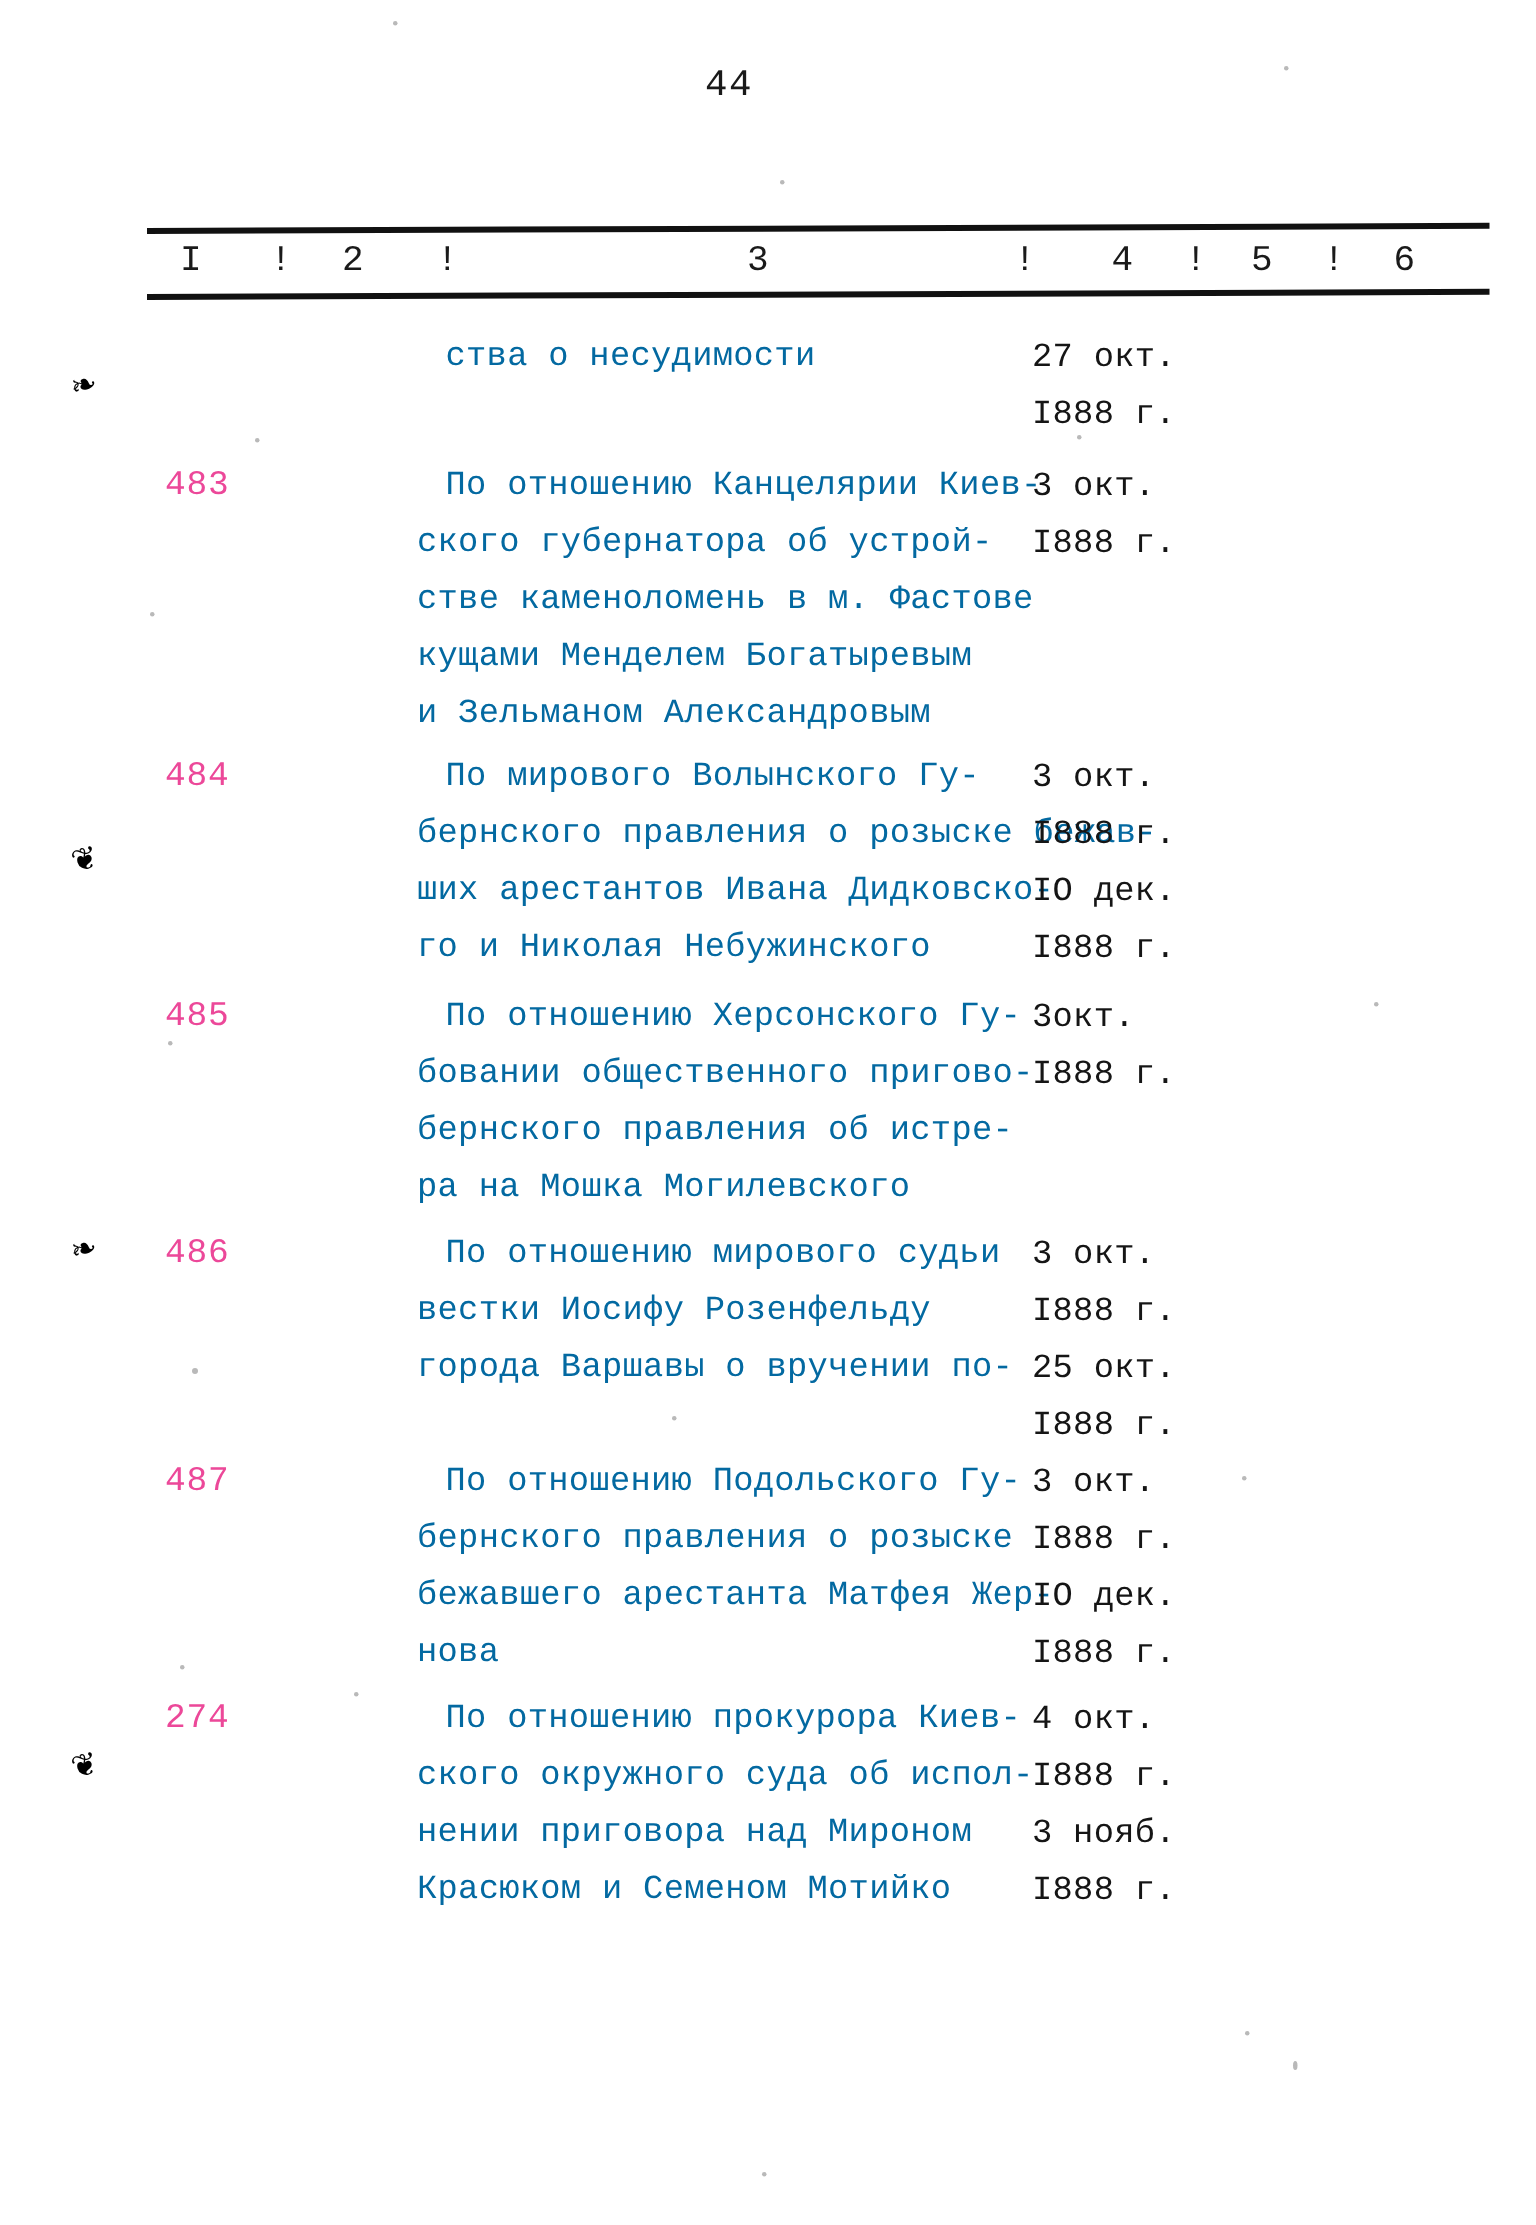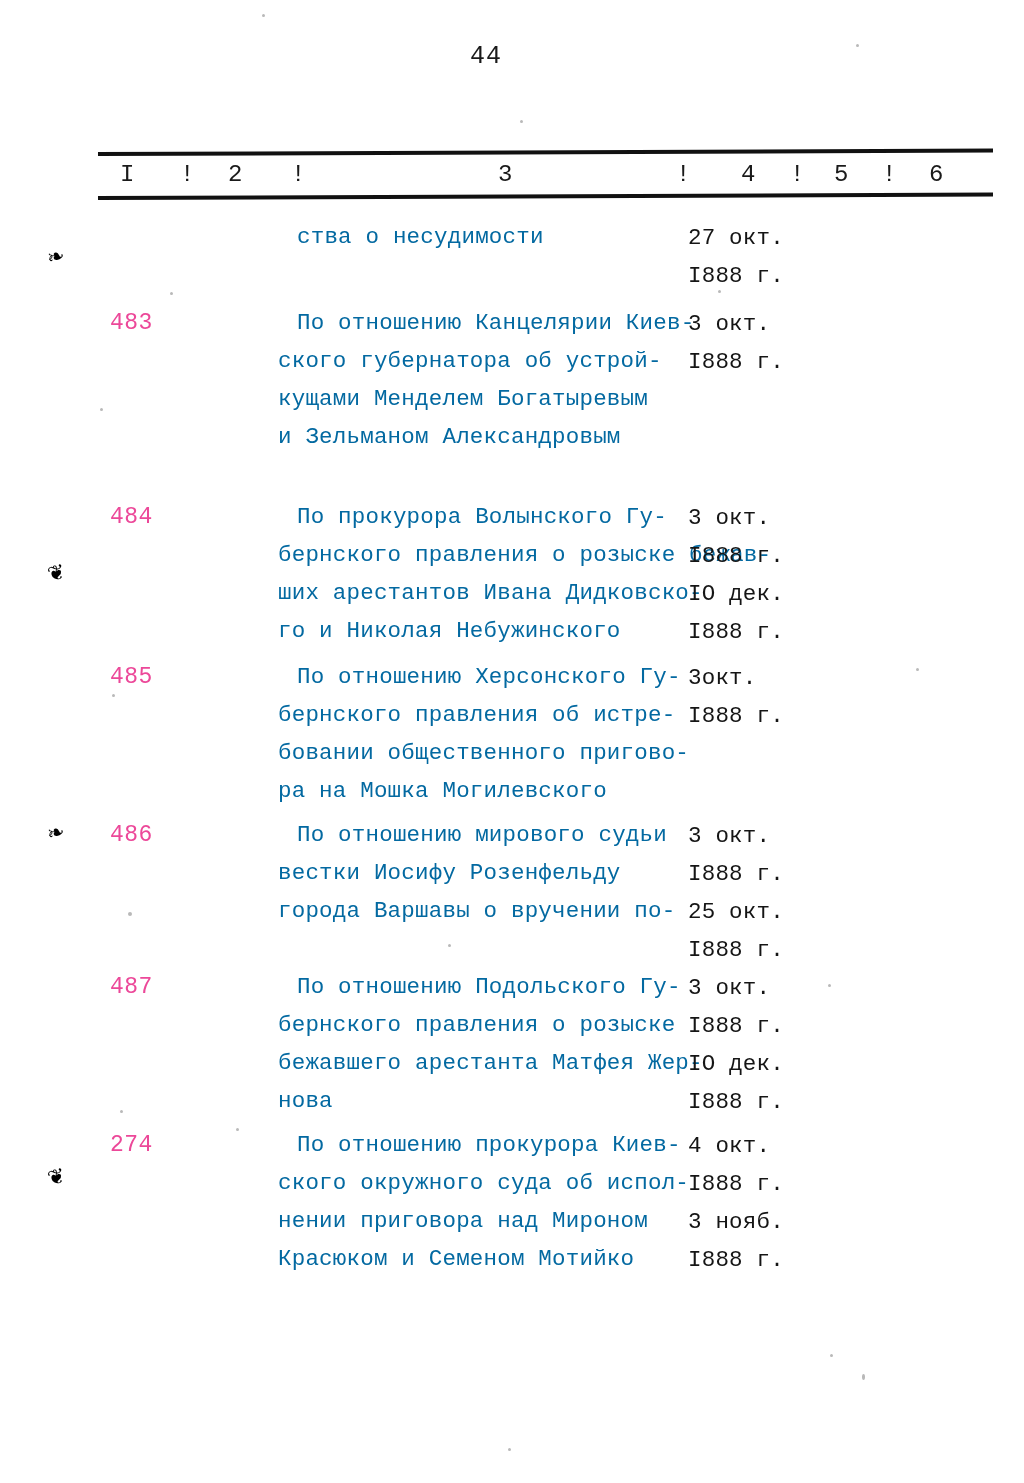--- a/index.html
+++ b/index.html
@@ -179,50 +179,51 @@
         <div class="row-dates">
           <div class="dline">27 окт.</div>
           <div class="dline">I888 г.</div>
         </div>
       </div>
       <div class="row" style="position: absolute; top: 86px; left: 0px;">
         <div class="row-num">483</div>
         <div class="row-body">
           <div class="tline indent">По отношению Канцелярии Киев-</div>
           <div class="tline">ского губернатора об устрой-</div>
+          <div class="tline">стве каменоломень в м. Фастове</div>
           <div class="tline">кущами Менделем Богатыревым</div>
           <div class="tline">и Зельманом Александровым</div>
         </div>
         <div class="row-dates">
           <div class="dline">3 окт.</div>
           <div class="dline">I888 г.</div>
         </div>
       </div>
       <div class="row" style="position: absolute; top: 280px; left: 0px;">
         <div class="ink" style="left: 48px; top: 62px;">❦</div>
         <div class="row-num">484</div>
         <div class="row-body">
-          <div class="tline indent">По прокурора Волынского Гу-</div>
+          <div class="tline indent">По мирового Волынского Гу-</div>
           <div class="tline">бернского правления о розыске бежав-</div>
           <div class="tline">ших арестантов Ивана Дидковско-</div>
           <div class="tline">го и Николая Небужинского</div>
         </div>
         <div class="row-dates">
           <div class="dline">3 окт.</div>
           <div class="dline">I888 г.</div>
           <div class="dline">IO дек.</div>
           <div class="dline">I888 г.</div>
         </div>
       </div>
       <div class="row" style="position: absolute; top: 440px; left: 0px;">
         <div class="row-num">485</div>
         <div class="row-body">
           <div class="tline indent">По отношению Херсонского Гу-</div>
+          <div class="tline">бовании общественного пригово-</div>
           <div class="tline">бернского правления об истре-</div>
-          <div class="tline">бовании общественного пригово-</div>
           <div class="tline">ра на Мошка Могилевского</div>
         </div>
         <div class="row-dates">
           <div class="dline">3окт.</div>
           <div class="dline">I888 г.</div>
         </div>
       </div>
       <div class="row" style="position: absolute; top: 598px; left: 0px;">
         <div class="ink" style="left: 48px; top: 4px;">❧</div>
         <div class="row-num">486</div>

